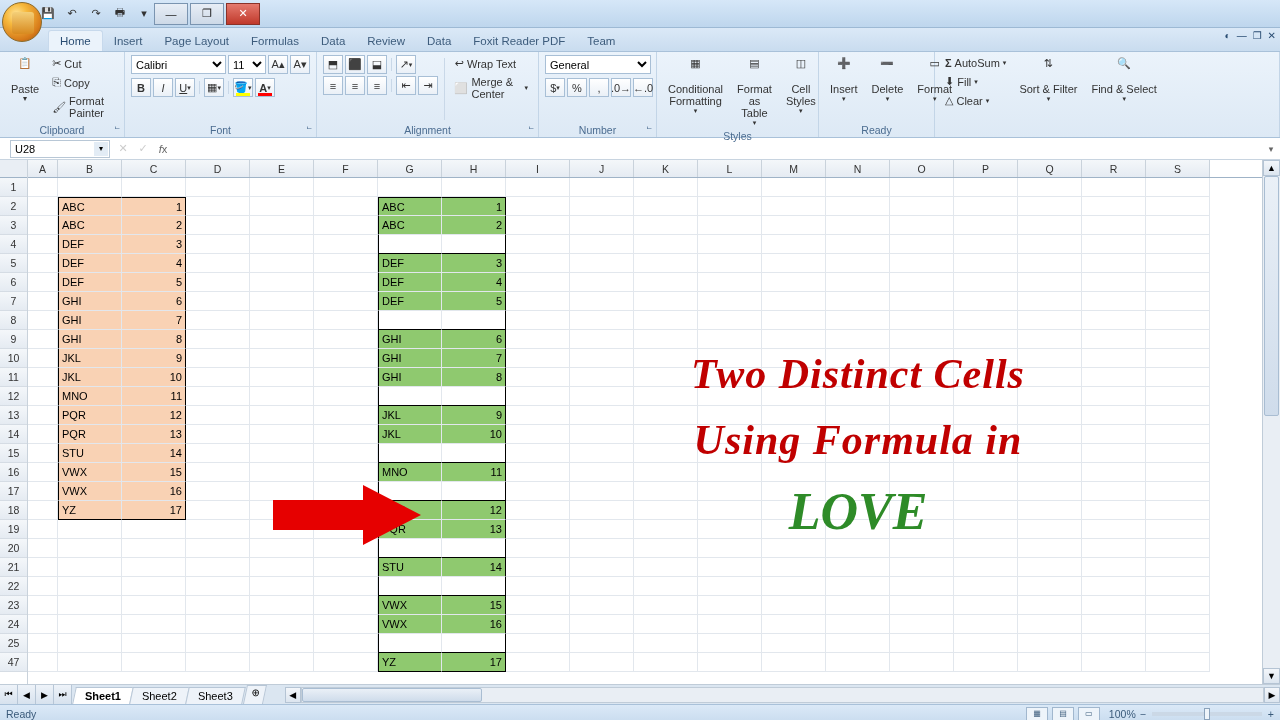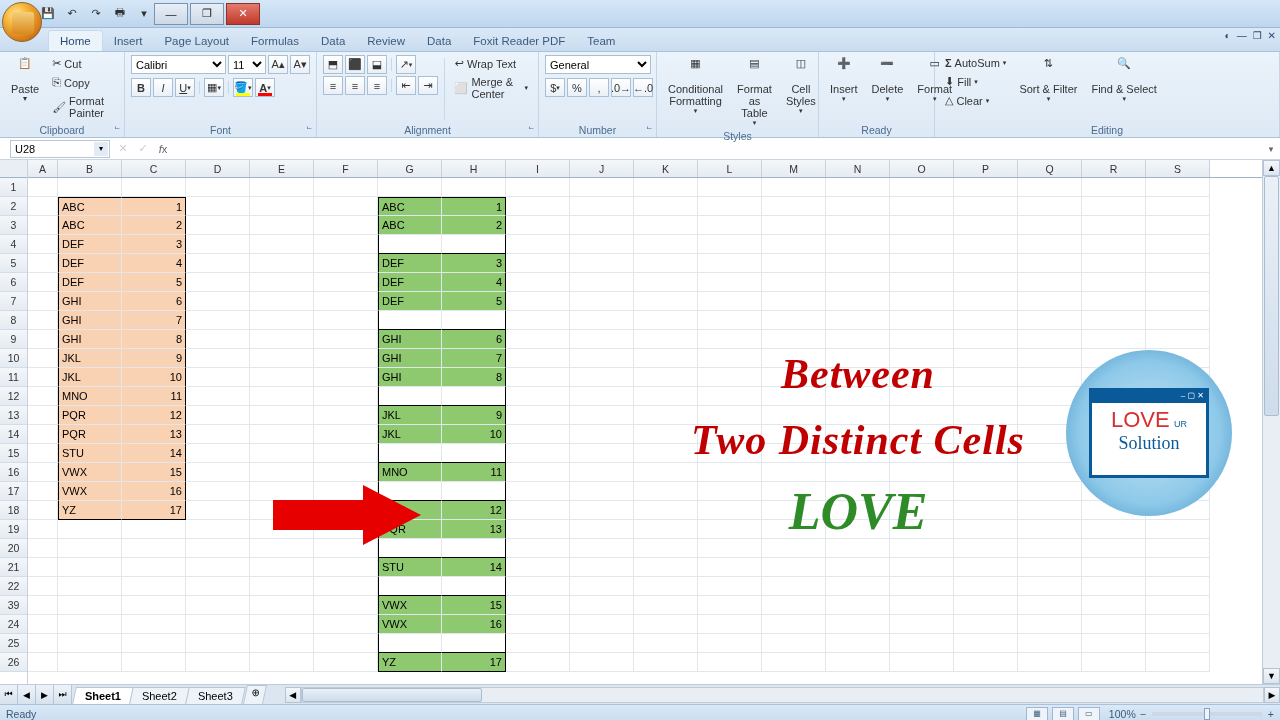--- a/index.html
+++ b/index.html
@@ -312,21 +312,20 @@
           <div class="ic">⇅</div>
           <span>Sort &amp; Filter</span>
           <span style="font-size:7px">▾</span>
         </div>
       <div class="bigbtn">
           <div class="ic">🔍</div>
           <span>Find &amp; Select</span>
           <span style="font-size:7px">▾</span>
         </div>
     </div>
-    <div class="label nolaunch">Editing</div>
   </div>
 </div>
 
 <div class="fbar">
   <div class="namebox">
       <span>U28</span>
       <div class="dd">▾</div>
     </div>
   <div class="fxarea">
     <div class="fxbtn" style="color:#ccc">✕</div>
@@ -355,24 +354,24 @@
       <div class="rnum">13</div>
       <div class="rnum">14</div>
       <div class="rnum">15</div>
       <div class="rnum">16</div>
       <div class="rnum">17</div>
       <div class="rnum">18</div>
       <div class="rnum">19</div>
       <div class="rnum">20</div>
       <div class="rnum">21</div>
       <div class="rnum">22</div>
-      <div class="rnum">39</div>
+      <div class="rnum">23</div>
       <div class="rnum">24</div>
       <div class="rnum">25</div>
-      <div class="rnum">26</div>
+      <div class="rnum">47</div>
     </div>
   <div class="gridmain">
     <div class="colheads" id="colheads">
         <div class="ch" style="width: 30px;">A</div>
         <div class="ch" style="width: 64px;">B</div>
         <div class="ch" style="width: 64px;">C</div>
         <div class="ch" style="width: 64px;">D</div>
         <div class="ch" style="width: 64px;">E</div>
         <div class="ch" style="width: 64px;">F</div>
         <div class="ch" style="width: 64px;">G</div>
@@ -935,30 +934,23 @@
           <div class="gc" style="width: 64px;"></div>
           <div class="gc" style="width: 64px;"></div>
           <div class="gc" style="width: 64px;"></div>
         </div>
       </div>
 
     <svg class="arrow-red" width="150" height="70">
       <polygon points="0,20 90,20 90,5 148,35 90,65 90,50 0,50" fill="#e60000"></polygon>
     </svg>
     <div class="overlay-text">
-      <div class="ln">Between</div>
       <div class="ln">Two Distinct Cells</div>
+      <div class="ln">Using Formula in</div>
       <div class="green">LOVE</div>
-    </div>
-    <div class="logo">
-      <div class="logo-inner">
-        <div class="bar"></div>
-        <div><span class="love">LOVE</span> <span class="ur">UR</span></div>
-        <div class="sol">Solution</div>
-      </div>
     </div>
   </div>
   <div class="vscroll">
     <div class="arr">▲</div>
     <div class="track">
         <div class="thumb"></div>
       </div>
     <div class="arr">▼</div>
   </div>
 </div>

